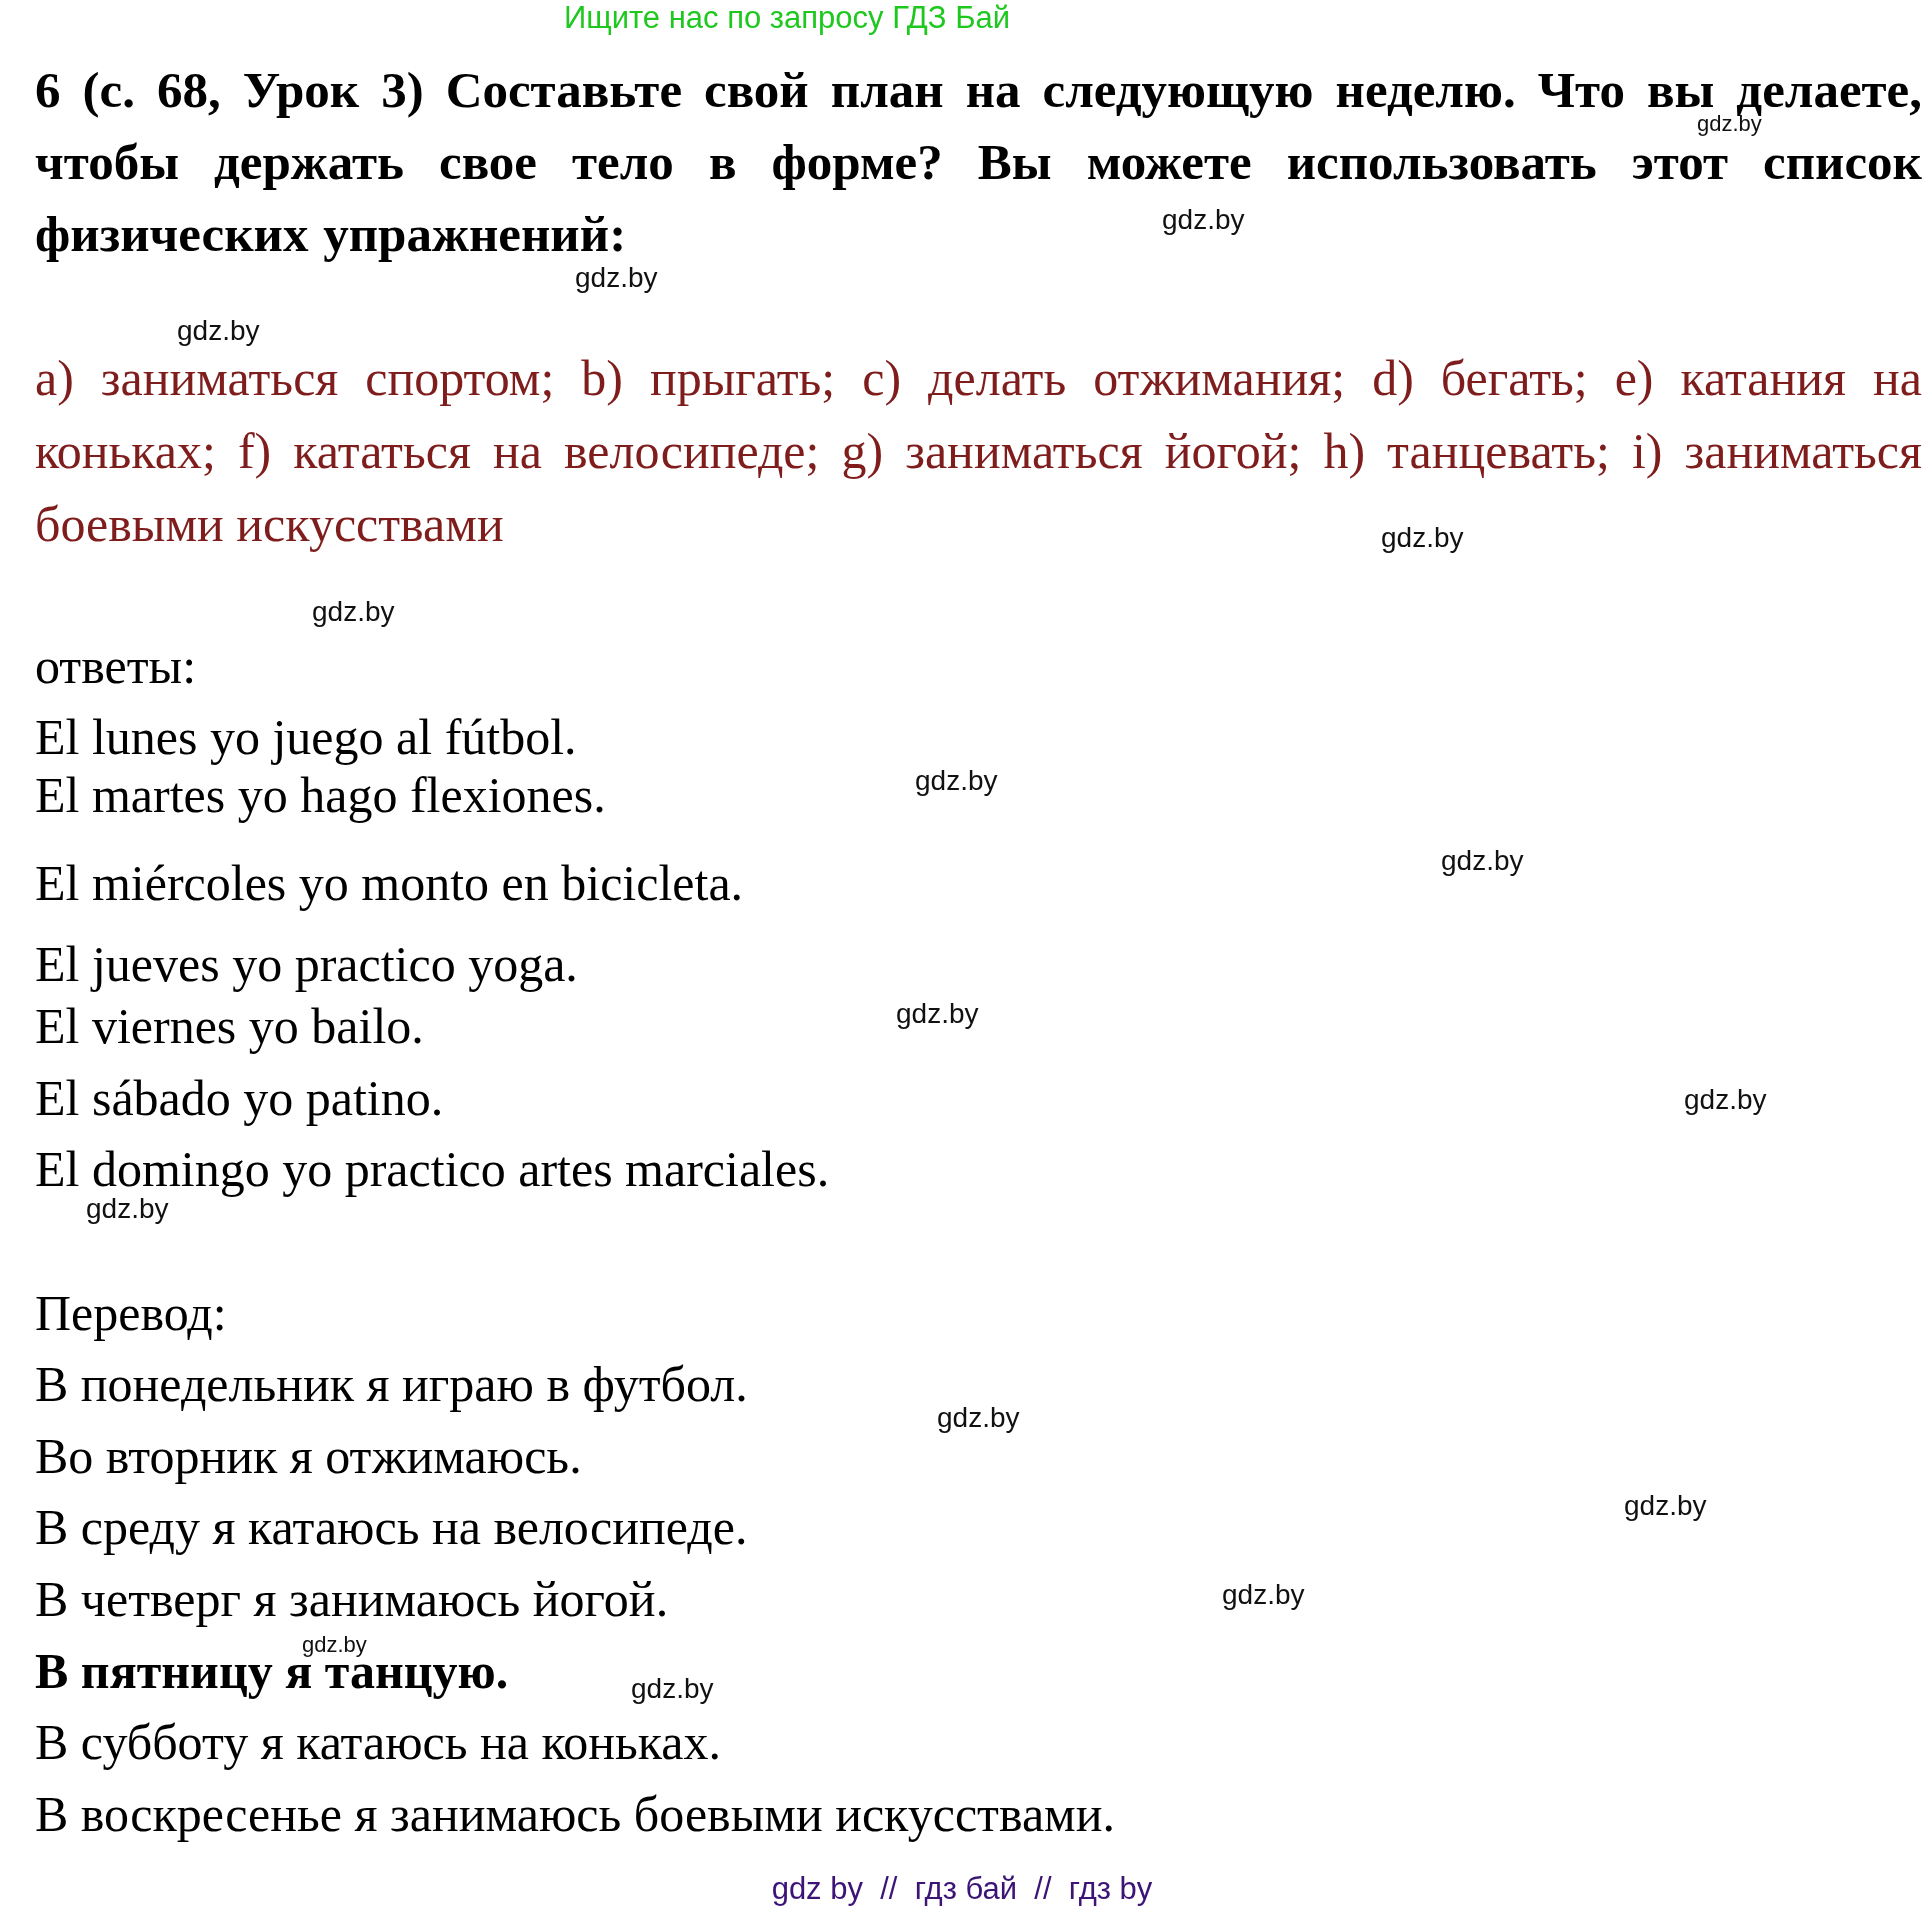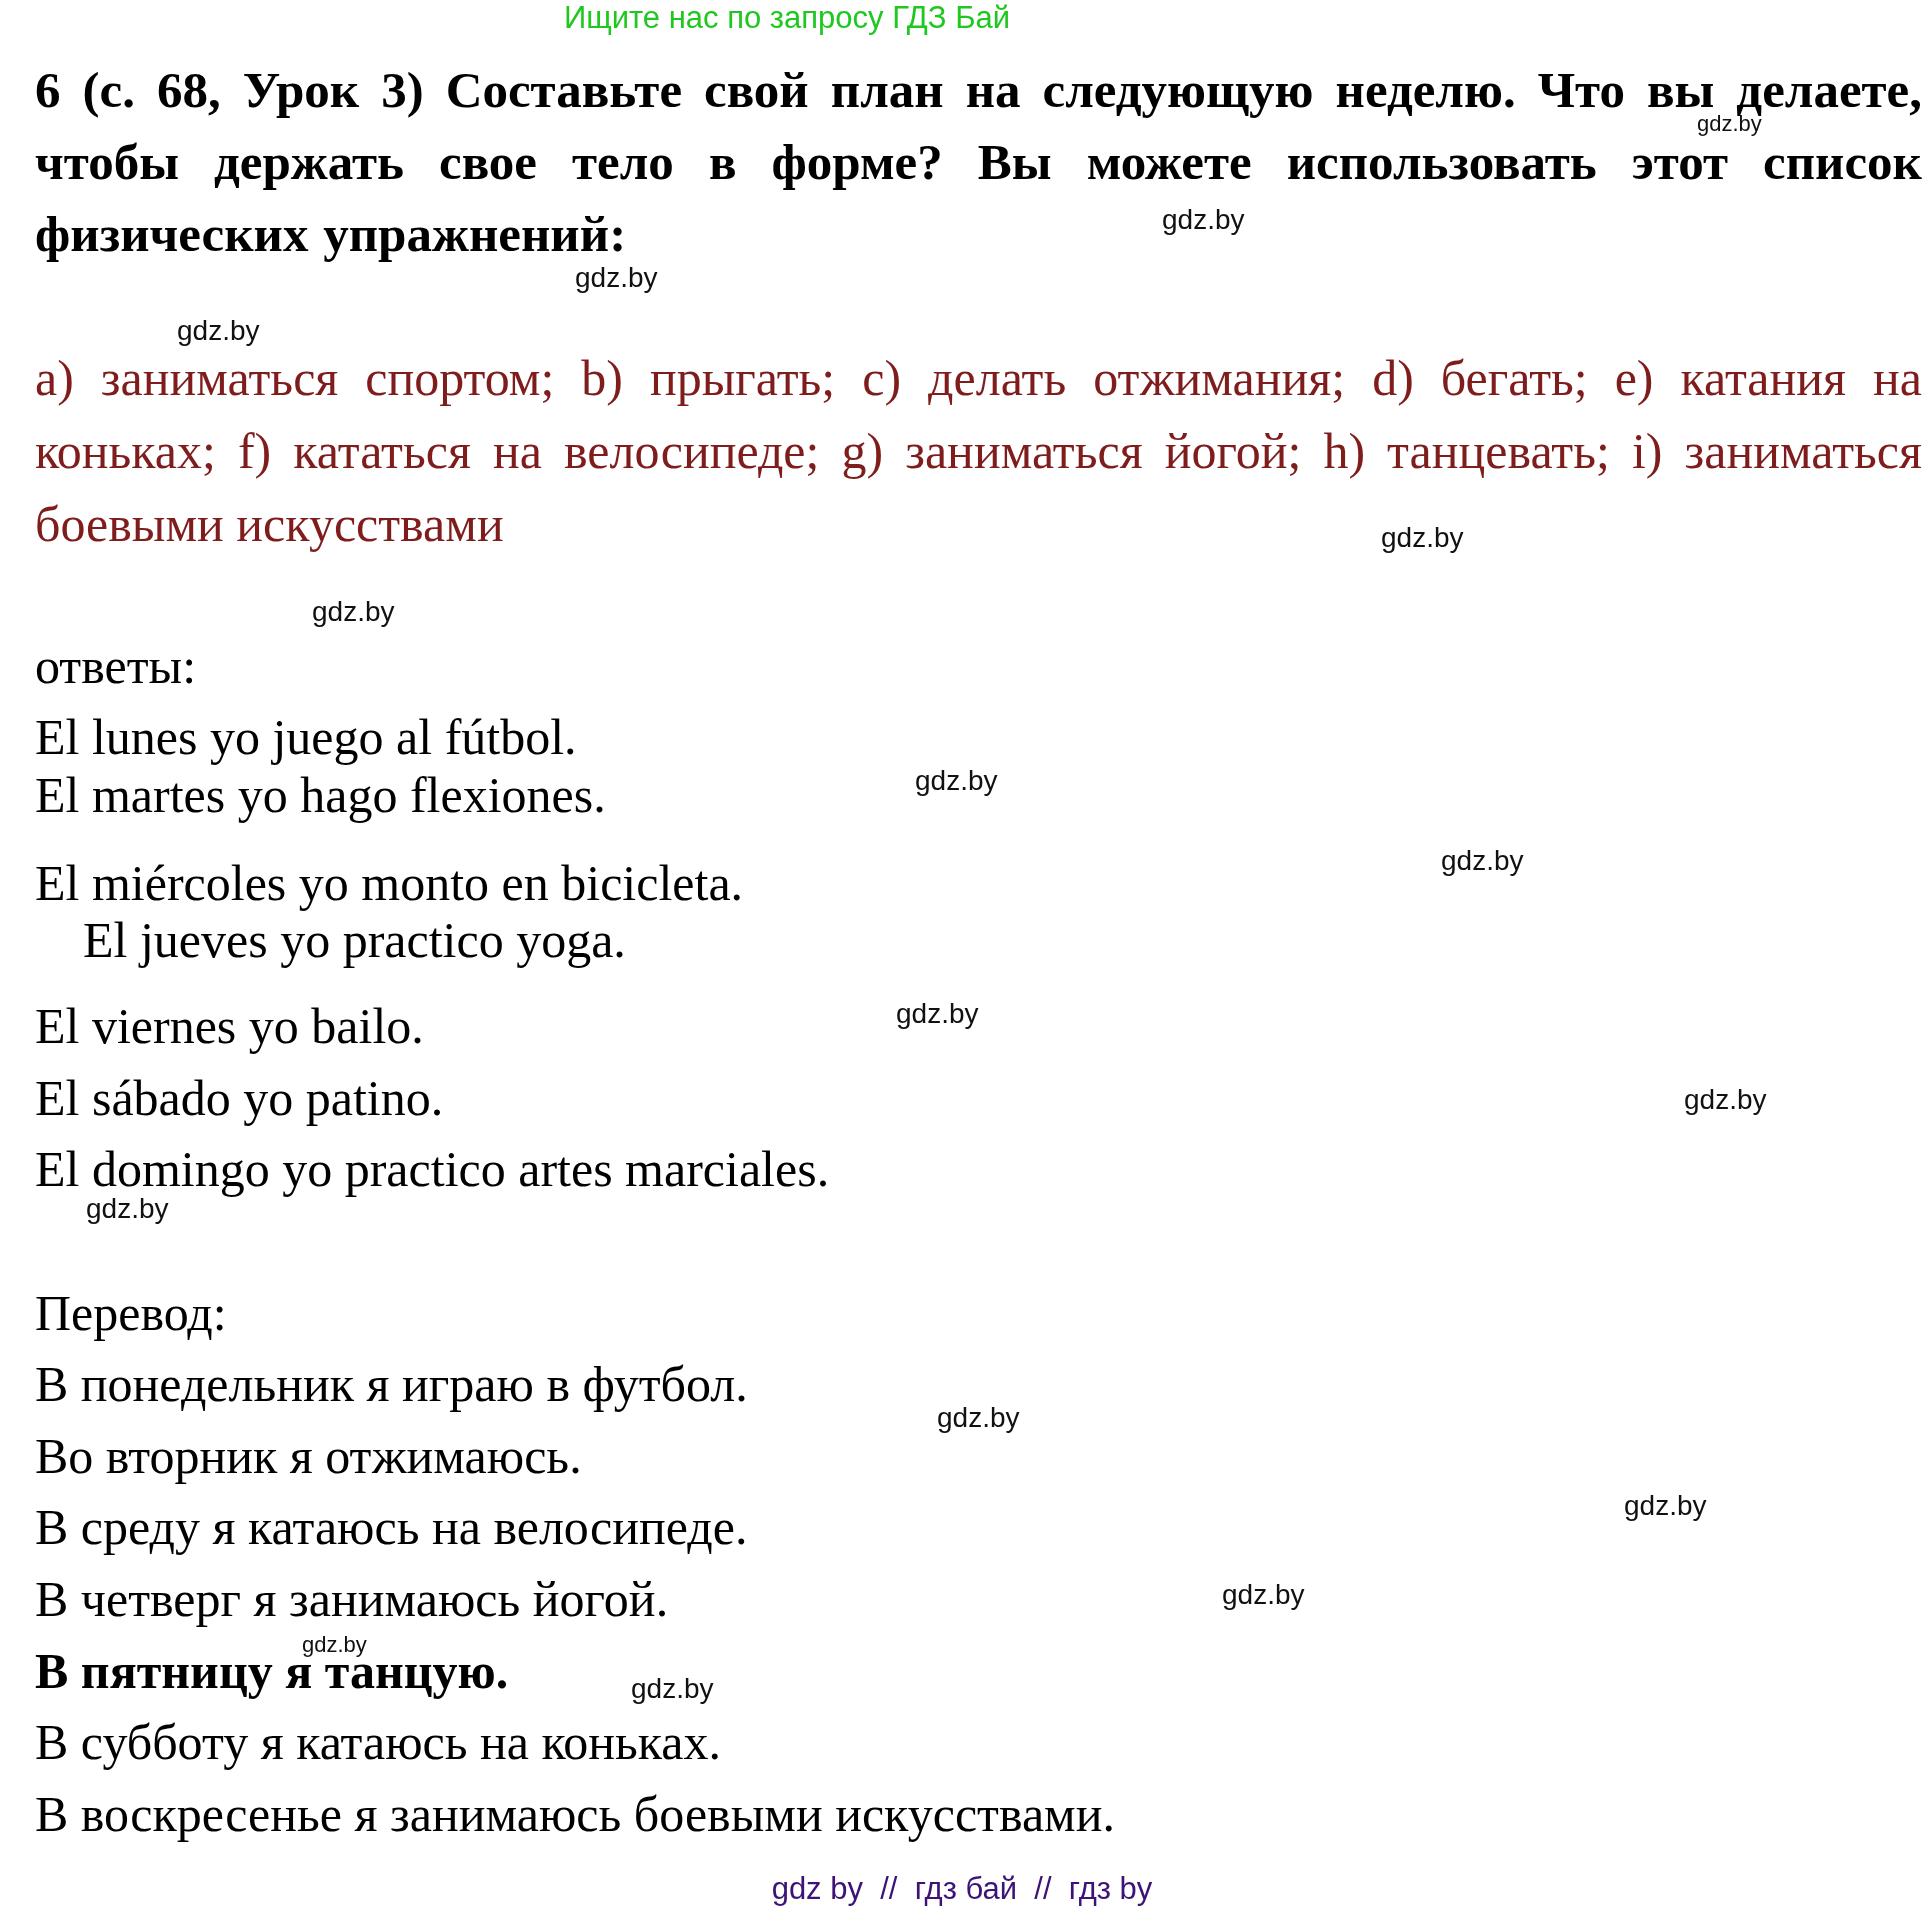--- a/index.html
+++ b/index.html
@@ -42,21 +42,21 @@
 <div class="top-banner">Ищите нас по запросу ГДЗ Бай</div>
 
 <div class="title">6 (с. 68, Урок 3) Составьте свой план на следующую неделю. Что вы делаете, чтобы держать свое тело в форме? Вы можете использовать этот список физических упражнений:</div>
 
 <div class="exercises">a) заниматься спортом; b) прыгать; c) делать отжимания; d) бегать; e) катания на коньках; f) кататься на велосипеде; g) заниматься йогой; h) танцевать; i) заниматься боевыми искусствами</div>
 
 <div class="section-label" style="top:637px;">ответы:</div>
 <div class="line" style="top:708px;">El lunes yo juego al fútbol.</div>
 <div class="line" style="top:766px;">El martes yo hago flexiones.</div>
 <div class="line" style="top:854px;">El miércoles yo monto en bicicleta.</div>
-<div class="line" style="top:911px;margin-left:48px;">El jueves yo practico yoga.</div>
+<div class="line" style="top:935px;">El jueves yo practico yoga.</div>
 <div class="line" style="top:997px;">El viernes yo bailo.</div>
 <div class="line" style="top:1069px;text-align:right;">El sábado yo patino.</div>
 <div class="line" style="top:1140px;">El domingo yo practico artes marciales.</div>
 
 <div class="section-label" style="top:1284px;">Перевод:</div>
 <div class="line" style="top:1355px;">В понедельник я играю в футбол.</div>
 <div class="line" style="top:1427px;">Во вторник я отжимаюсь.</div>
 <div class="line" style="top:1498px;">В среду я катаюсь на велосипеде.</div>
 <div class="line" style="top:1570px;">В четверг я занимаюсь йогой.</div>
 <div class="line" style="top:1642px;font-weight:bold;">В пятницу я танцую.</div>

